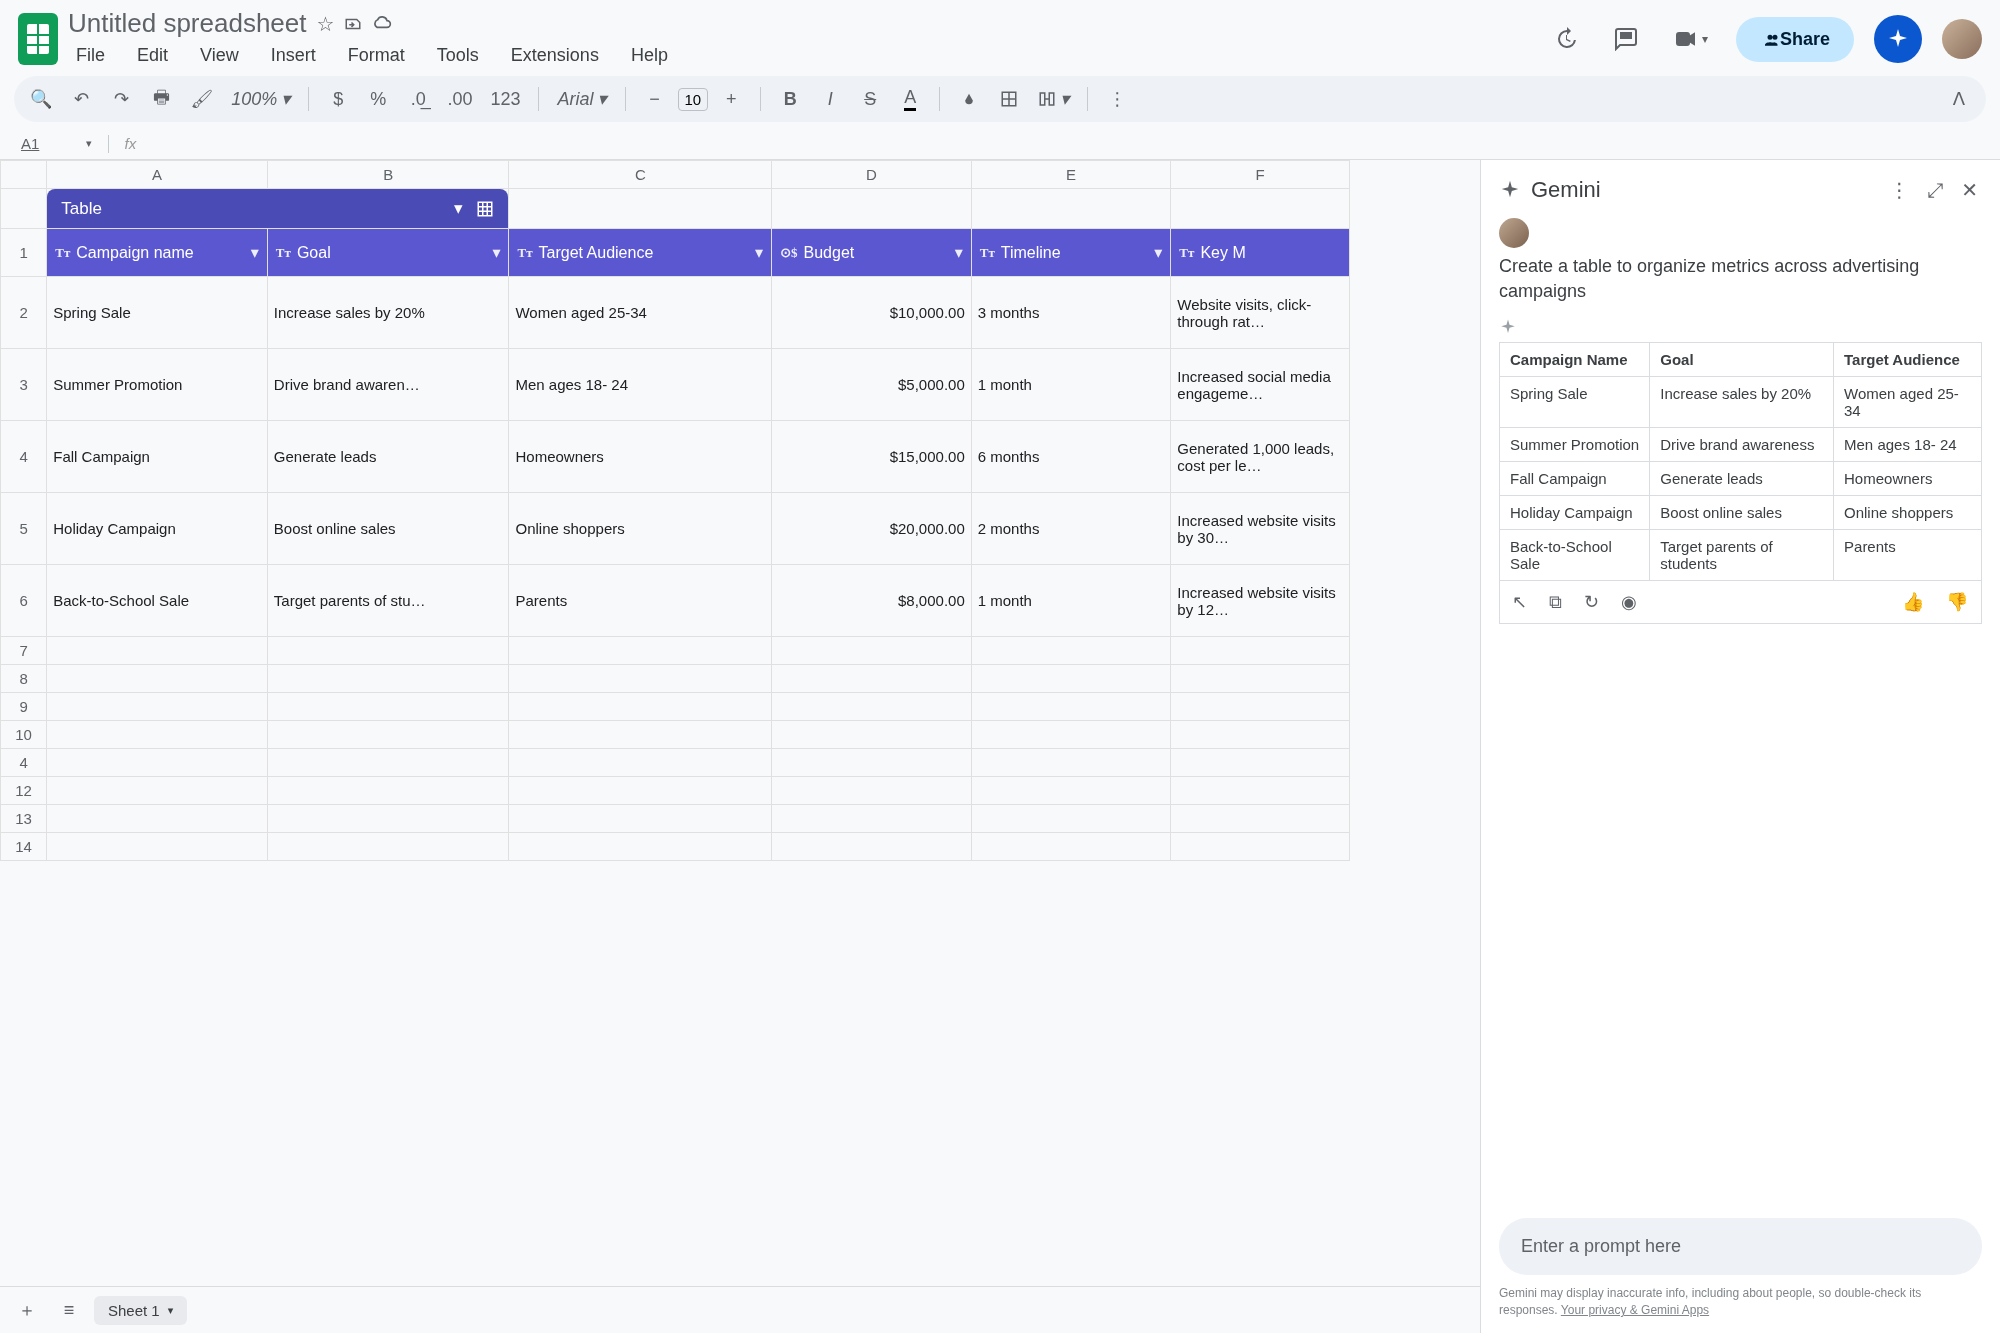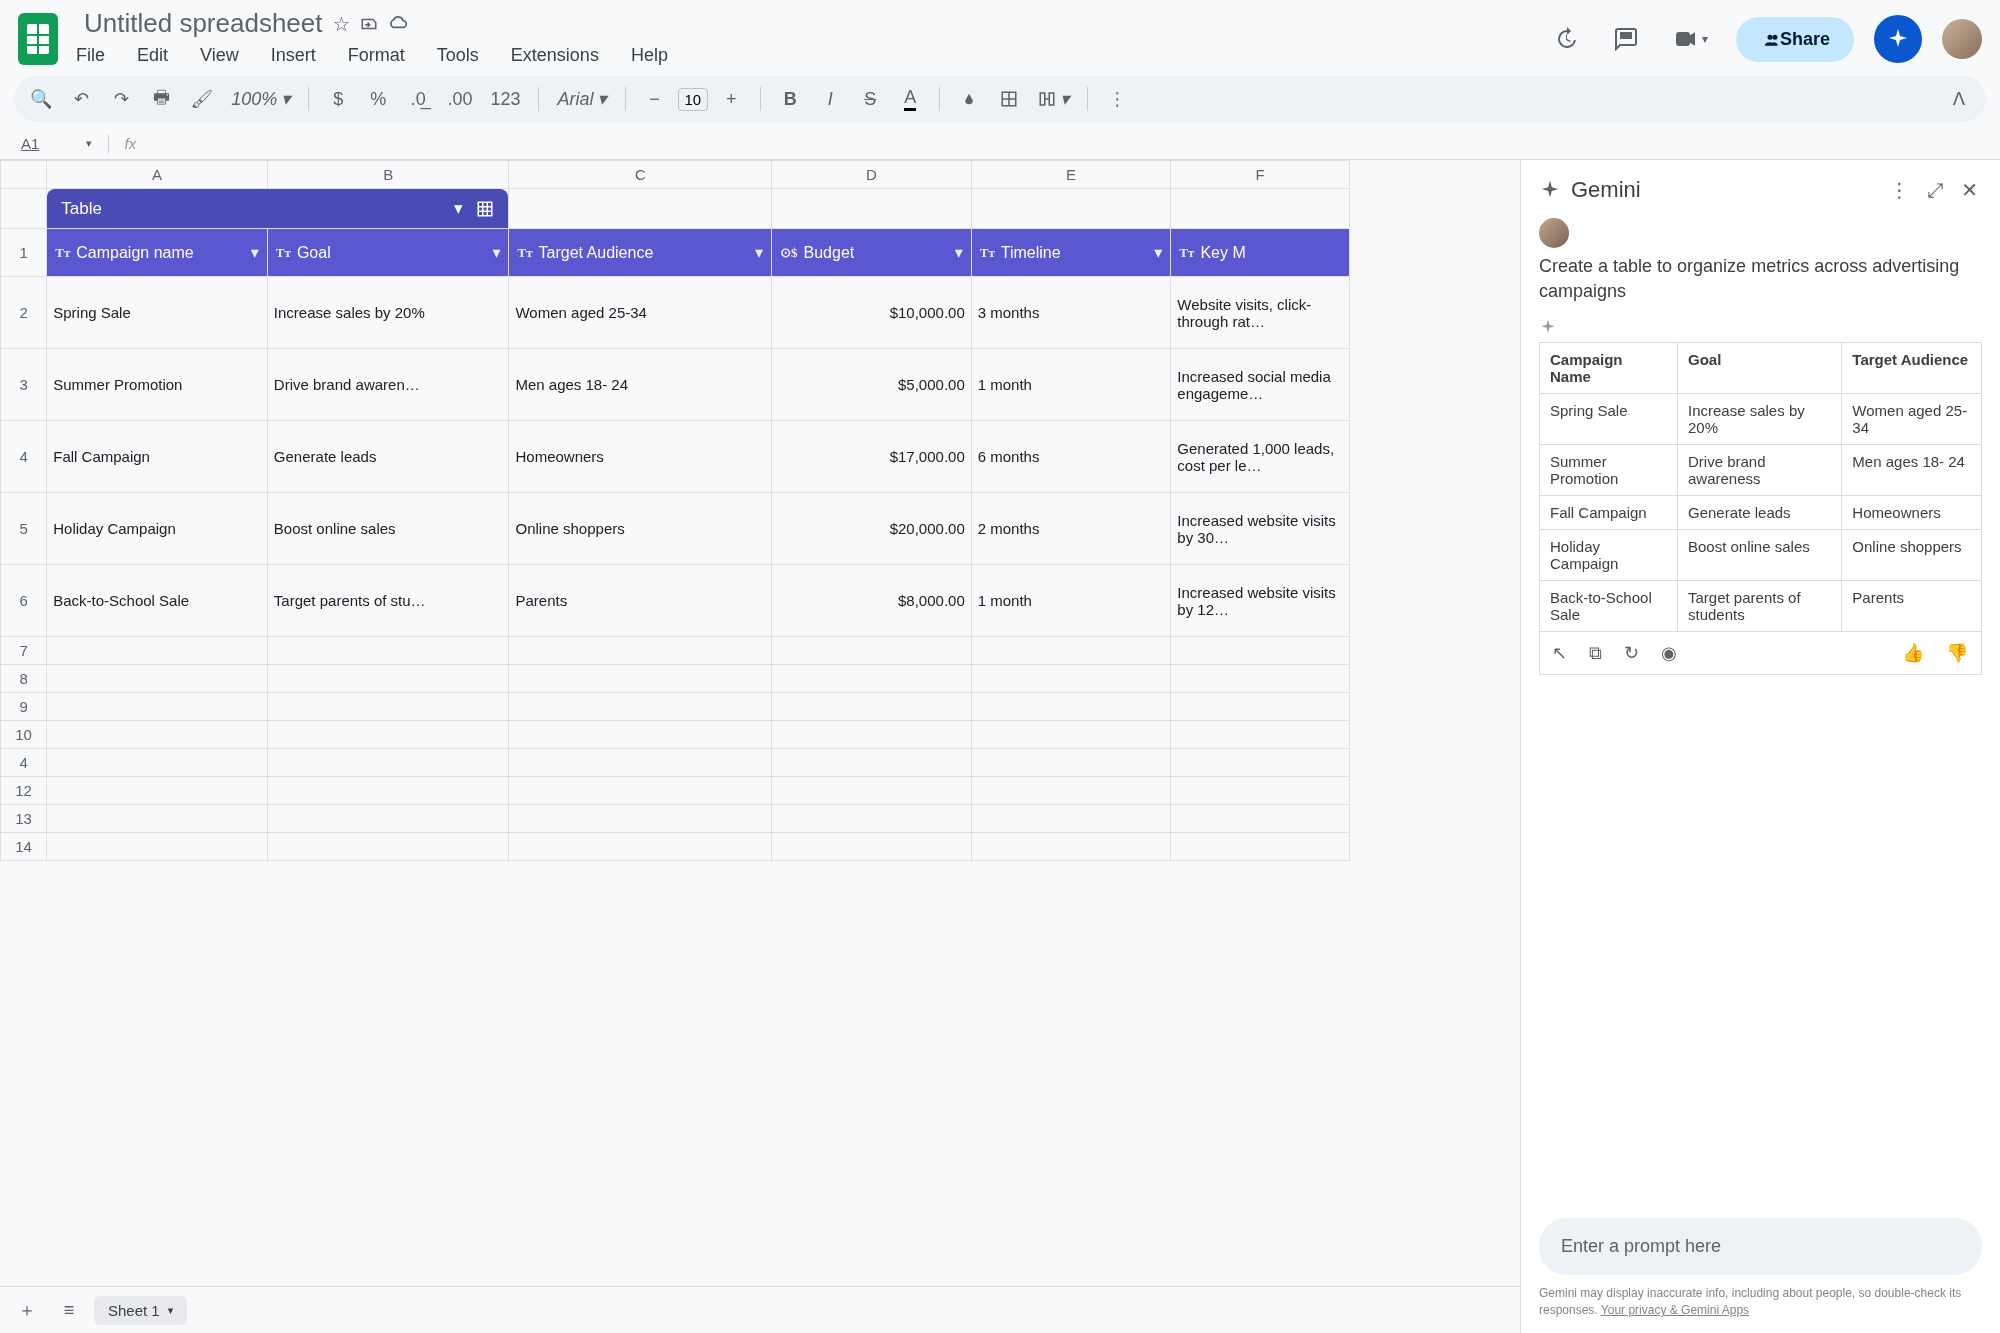--- a/index.html
+++ b/index.html
@@ -12,21 +12,21 @@
   .viewport{width:2000px;height:1333px;transform-origin:top left;background:#111;position:relative;overflow:hidden;}
   .screen{position:absolute;inset:0;background:var(--bg);display:flex;flex-direction:column;}
 
   
   .titlebar{display:flex;align-items:center;padding:8px 18px 0 18px;gap:10px;}
   .sheets-logo{width:40px;height:52px;border-radius:6px;background:#0f9d58;position:relative;display:flex;align-items:center;justify-content:center;}
   .sheets-logo::after{content:"";width:22px;height:30px;background:#fff;border-radius:2px;
     background-image:linear-gradient(#0f9d58,#0f9d58),linear-gradient(#0f9d58,#0f9d58),linear-gradient(#0f9d58,#0f9d58);
     background-size:100% 2px,100% 2px,2px 100%;background-position:0 10px,0 20px,10px 0;background-repeat:no-repeat;}
   .title-col{display:flex;flex-direction:column;}
-  .doc-row{display:flex;align-items:center;gap:10px;margin-left:16px;}
+  .doc-row{display:flex;align-items:center;gap:10px;}
   .doc-title{font-size:26px;color:#5f6368;font-weight:400;}
   .mini-icon{color:#5f6368;font-size:20px;cursor:pointer;}
   .menubar{display:flex;gap:16px;margin-top:2px;}
   .menu-item{font-size:18px;color:var(--text);padding:4px 8px;border-radius:4px;cursor:pointer;}
   .title-right{margin-left:auto;display:flex;align-items:center;gap:20px;}
   .icon-btn{color:var(--icon);font-size:24px;cursor:pointer;padding:8px;border-radius:50%;display:flex;align-items:center;gap:4px;}
   .icon-btn svg{width:24px;height:24px;fill:var(--icon);}
   .share-btn{background:var(--chip);color:#001d35;border-radius:30px;padding:12px 24px;display:flex;align-items:center;font-size:18px;font-weight:700;cursor:pointer;}
   .gemini-orb{width:48px;height:48px;border-radius:50%;background:#0b57d0;display:flex;align-items:center;justify-content:center;}
   .spark{width:24px;height:24px;fill:#fff;}
@@ -61,21 +61,21 @@
   .table-chip .chev{margin-left:auto;}
   .hdr-row td{background:var(--header-purple);color:#fff;height:48px;font-size:16px;padding:0 8px;}
   .hdr-cell{display:flex;align-items:center;gap:6px;height:100%;}
   .tt{font-size:13px;opacity:.9;font-family:serif;font-weight:bold;}
   .hdr-cell .chev{margin-left:auto;opacity:.9;}
 
   .sheet-tabs{display:flex;align-items:center;gap:8px;border-top:1px solid var(--border);padding:6px 10px;font-size:15px;color:var(--text);}
   .sheet-tab{background:#e8eaed;border-radius:6px;padding:6px 14px;display:flex;align-items:center;gap:8px;}
 
   
-  .panel{width:480px;background:var(--panel);border-left:1px solid var(--border);display:flex;flex-direction:column;padding:14px 18px;}
+  .panel{width:520px;background:var(--panel);border-left:1px solid var(--border);display:flex;flex-direction:column;padding:14px 18px;}
   .panel-head{display:flex;align-items:center;gap:10px;}
   .panel-title{font-size:22px;color:#3c4043;font-weight:500;}
   .panel-head .spacer{flex:1;}
   .panel-icn{font-size:20px;color:#5f6368;cursor:pointer;padding:4px;}
   .panel-avatar{width:30px;height:30px;border-radius:50%;background:linear-gradient(135deg,#bfa892,#7a614e);margin:12px 0 6px;}
   .prompt-text{font-size:18px;color:#3c4043;line-height:1.4;margin-bottom:14px;}
   .gem-spark{color:#9aa0a6;margin-bottom:6px;}
 
   table.resp{border-collapse:collapse;width:100%;font-size:15px;color:#3c4043;}
   .resp th,.resp td{border:1px solid #d9dce0;padding:8px 10px;text-align:left;vertical-align:top;}
@@ -330,21 +330,21 @@
                   <td>Men ages 18- 24</td>
   <td style="text-align:right;">$5,000.00</td>
                   <td>1 month</td>
                   <td style="white-space:normal;">Increased social media engageme…</td>
                 </tr>
                 <tr class="tall">
                   <th class="row-hdr">4</th>
   <td>Fall Campaign</td>
                   <td>Generate leads</td>
                   <td>Homeowners</td>
-  <td style="text-align:right;">$17,000.00</td>
+  <td style="text-align:right;">$15,000.00</td>
                   <td>6 months</td>
                   <td style="white-space:normal;">Generated 1,000 leads, cost per le…</td>
                 </tr>
                 <tr class="tall">
                   <th class="row-hdr">5</th>
   <td>Holiday Campaign</td>
                   <td>Boost online sales</td>
                   <td>Online shoppers</td>
   <td style="text-align:right;">$20,000.00</td>
                   <td>2 months</td>

